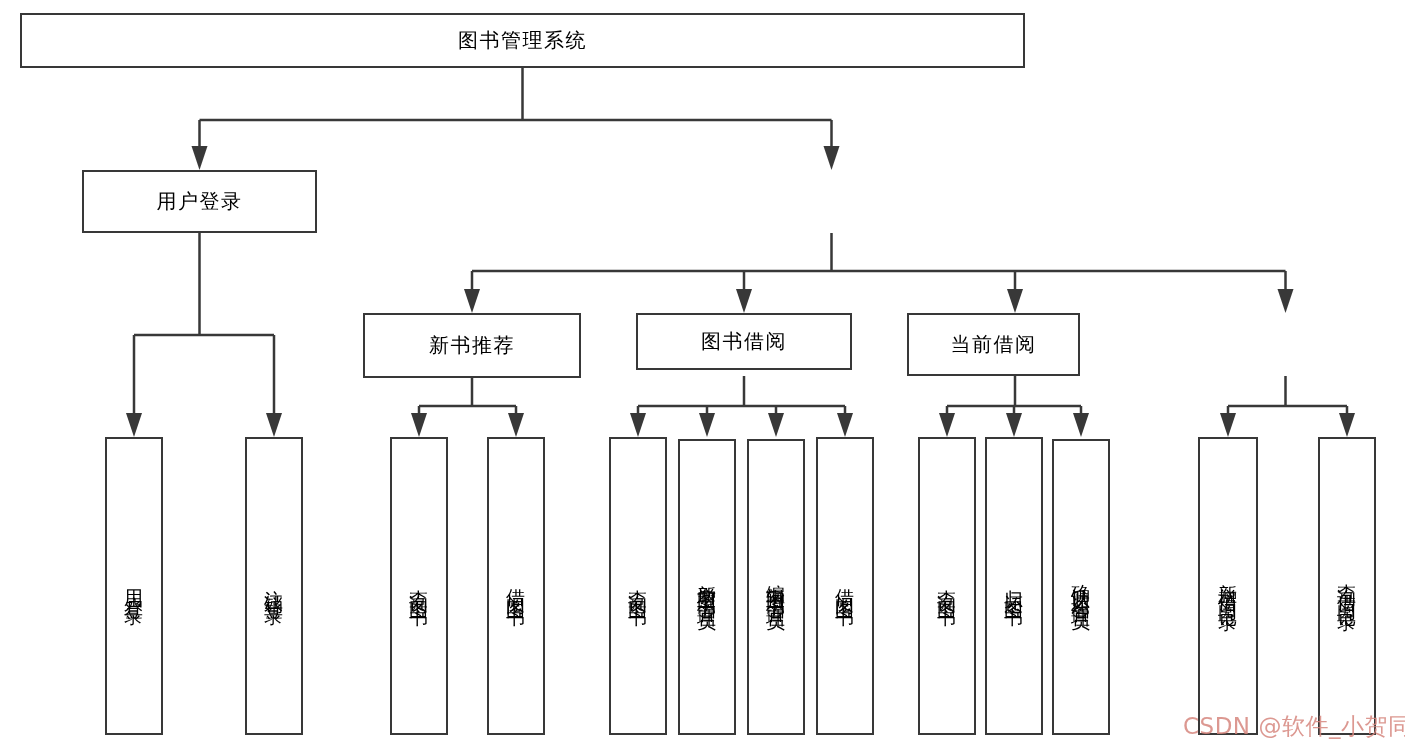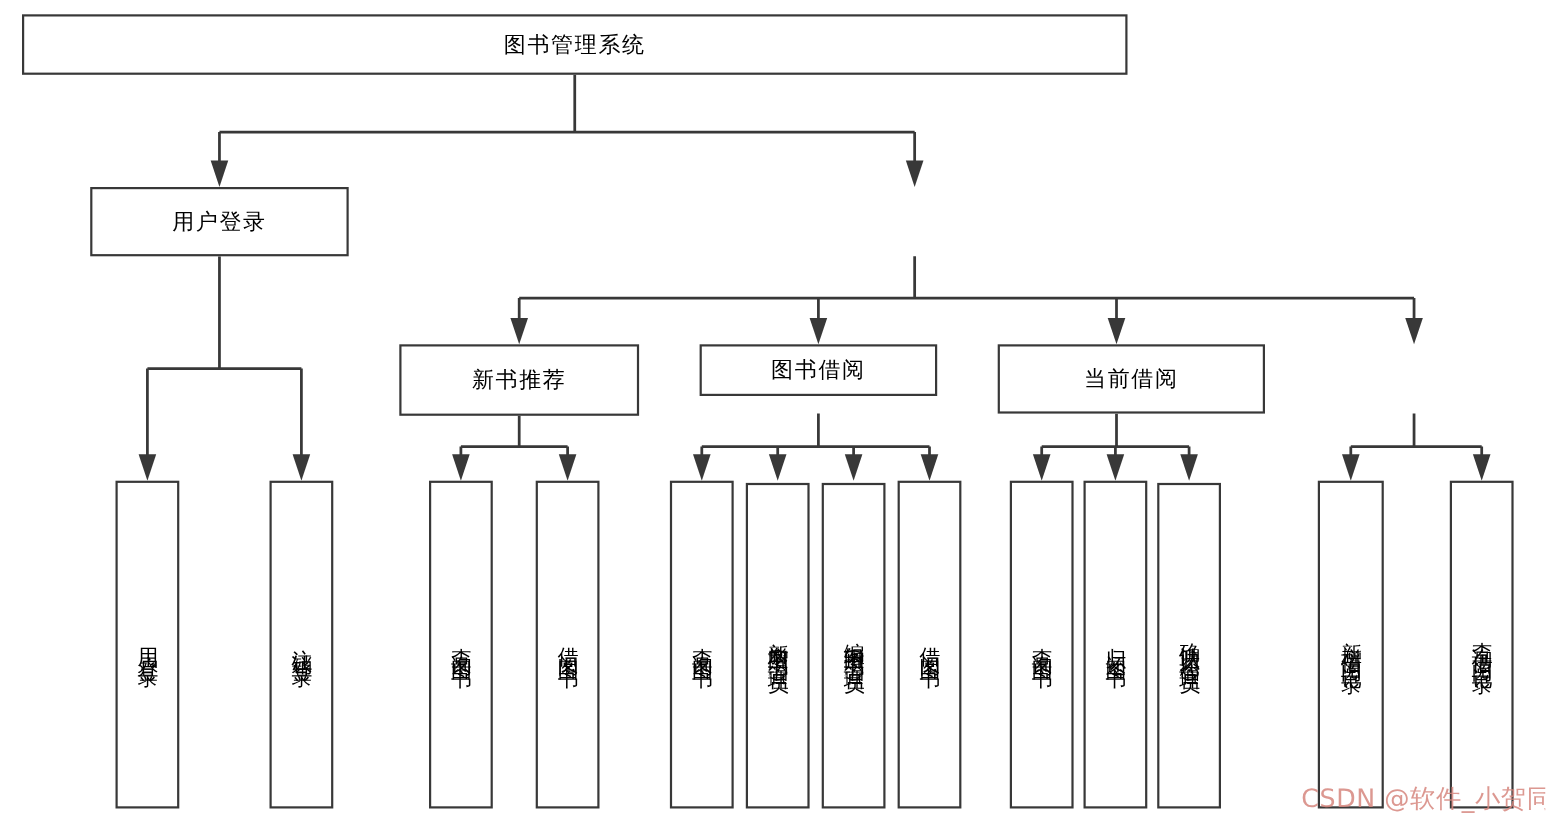--- a/index.html
+++ b/index.html
@@ -113,24 +113,24 @@
     <span class="h-label">图书管理系统</span>
   </div>
 
   <div class="node" style="left:82px; top:170px; width:235px; height:63px;">
     <span class="h-label">用户登录</span>
   </div>
 
   <div class="node" style="left:363px; top:313px; width:218px; height:65px;">
     <span class="h-label">新书推荐</span>
   </div>
-  <div class="node" style="left:636px; top:313px; width:216px; height:47px;">
+  <div class="node" style="left:636px; top:313px; width:216px; height:57px;">
     <span class="h-label">图书借阅</span>
   </div>
-  <div class="node" style="left:907px; top:313px; width:243px; height:63px;">
+  <div class="node" style="left:907px; top:313px; width:173px; height:63px;">
     <span class="h-label">当前借阅</span>
   </div>
 
   <div class="node" style="left:105px; top:437px; width:58px; height:298px;">
     <span class="v-label">用户登录</span>
   </div>
   <div class="node" style="left:245px; top:437px; width:58px; height:298px;">
     <span class="v-label">注销登录</span>
   </div>
 

